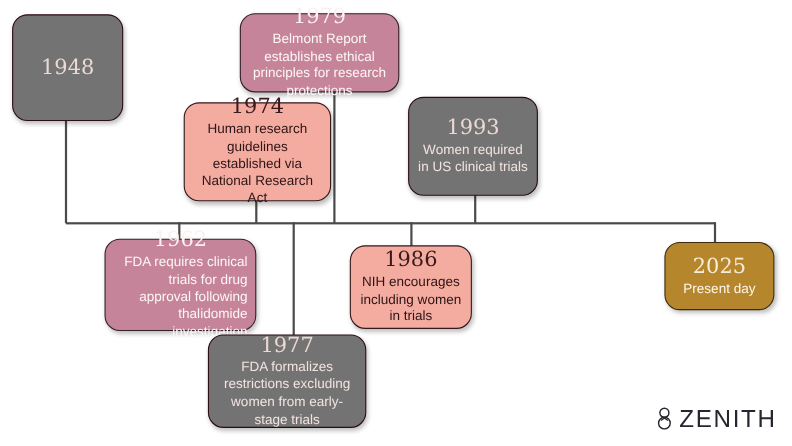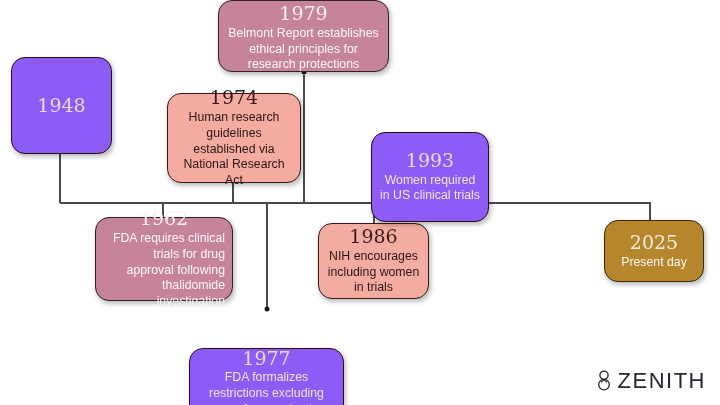--- a/index.html
+++ b/index.html
@@ -19,21 +19,21 @@
     border:1px solid rgba(40,22,26,0.9);
     display:flex;flex-direction:column;justify-content:center;align-items:center;
     text-align:center;padding:2px 7px;
     box-shadow:1.5px 2.5px 4px rgba(0,0,0,0.25);
   }
   .box .year{
     font-family:"DejaVu Serif","Liberation Serif",serif;
     font-size:19px;line-height:1.15;font-weight:400;
   }
   .box .desc{font-size:12.3px;line-height:1.28;margin-top:1px;}
-  .maroon{background:#8b5cf6;color:#f2e3e0;border-color:#2c0d12;margin-top:44px;}
+  .maroon{background:#737373;color:#f2e3e0;border-color:#2c0d12;}
   .maroon .year{color:#ecd9d4;}
   .mauve{background:#c5849a;color:#fdf6f4;border-color:#33202a;}
   .mauve .year{color:#fbf0ef;}
   .salmon{background:#f4aca1;color:#2d1416;border-color:#35191c;}
   .salmon .year{color:#3a191c;}
   .gold{background:#b5862c;color:#fdf7ee;border-color:#3a2c10;}
   .gold .year{color:#f7ecd9;}
 
   
   .spine{left:60px;top:202px;width:590px;}
@@ -53,22 +53,22 @@
   .d1977{left:267px;top:309px;}
   .d1979{left:304px;top:72px;}
   .d1986{left:374px;top:228px;}
   .d1993{left:432px;top:153px;}
   .d2025{left:650px;top:226px;}
 
   
   .b1948{left:11px;top:13px;width:101px;height:97px;}
   .b1962{left:95px;top:217px;width:138px;height:84px;text-align:right;}
   .b1974{left:167px;top:93px;width:134px;height:90px;}
-  .b1977{left:189px;top:304px;width:155px;height:85px;}
-  .b1979{left:218px;top:0;width:171px;height:72px;justify-content:space-between;}
+  .b1977{left:189px;top:304px;width:144px;height:85px;}
+  .b1979{left:218px;top:12px;width:145px;height:72px;}
   .b1986{left:318px;top:223px;width:111px;height:76px;align-items:center;}
   .b1993{left:371px;top:88px;width:118px;height:90px;}
   .b2025{left:604px;top:220px;width:100px;height:62px;}
 
   .brand{
     position:absolute;right:14px;bottom:13px;
     display:flex;align-items:center;gap:5px;color:#26262e;
   }
   .brand-text{
     font-size:22px;letter-spacing:1.5px;font-weight:400;line-height:1;

